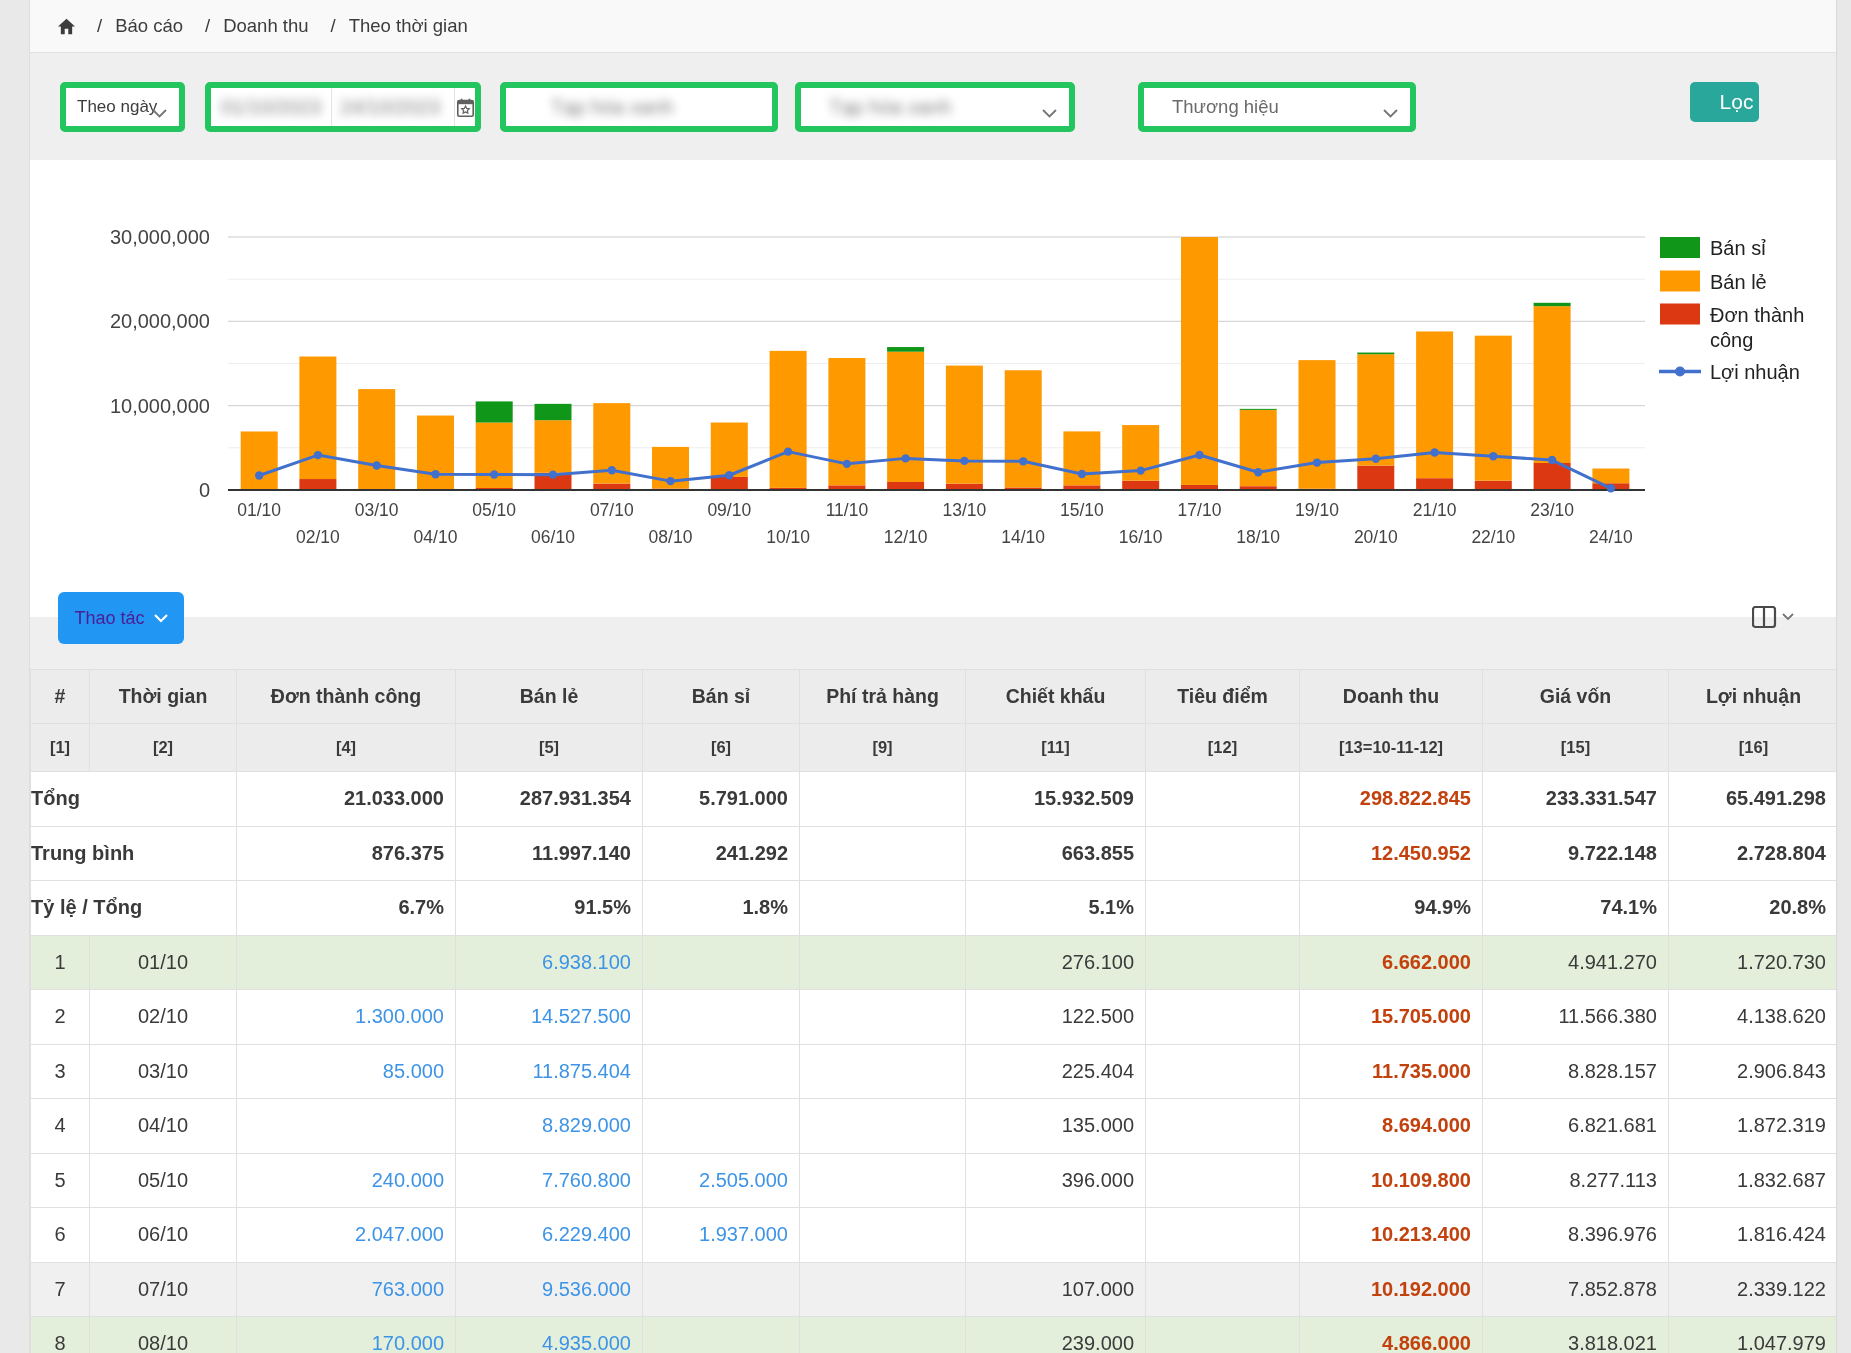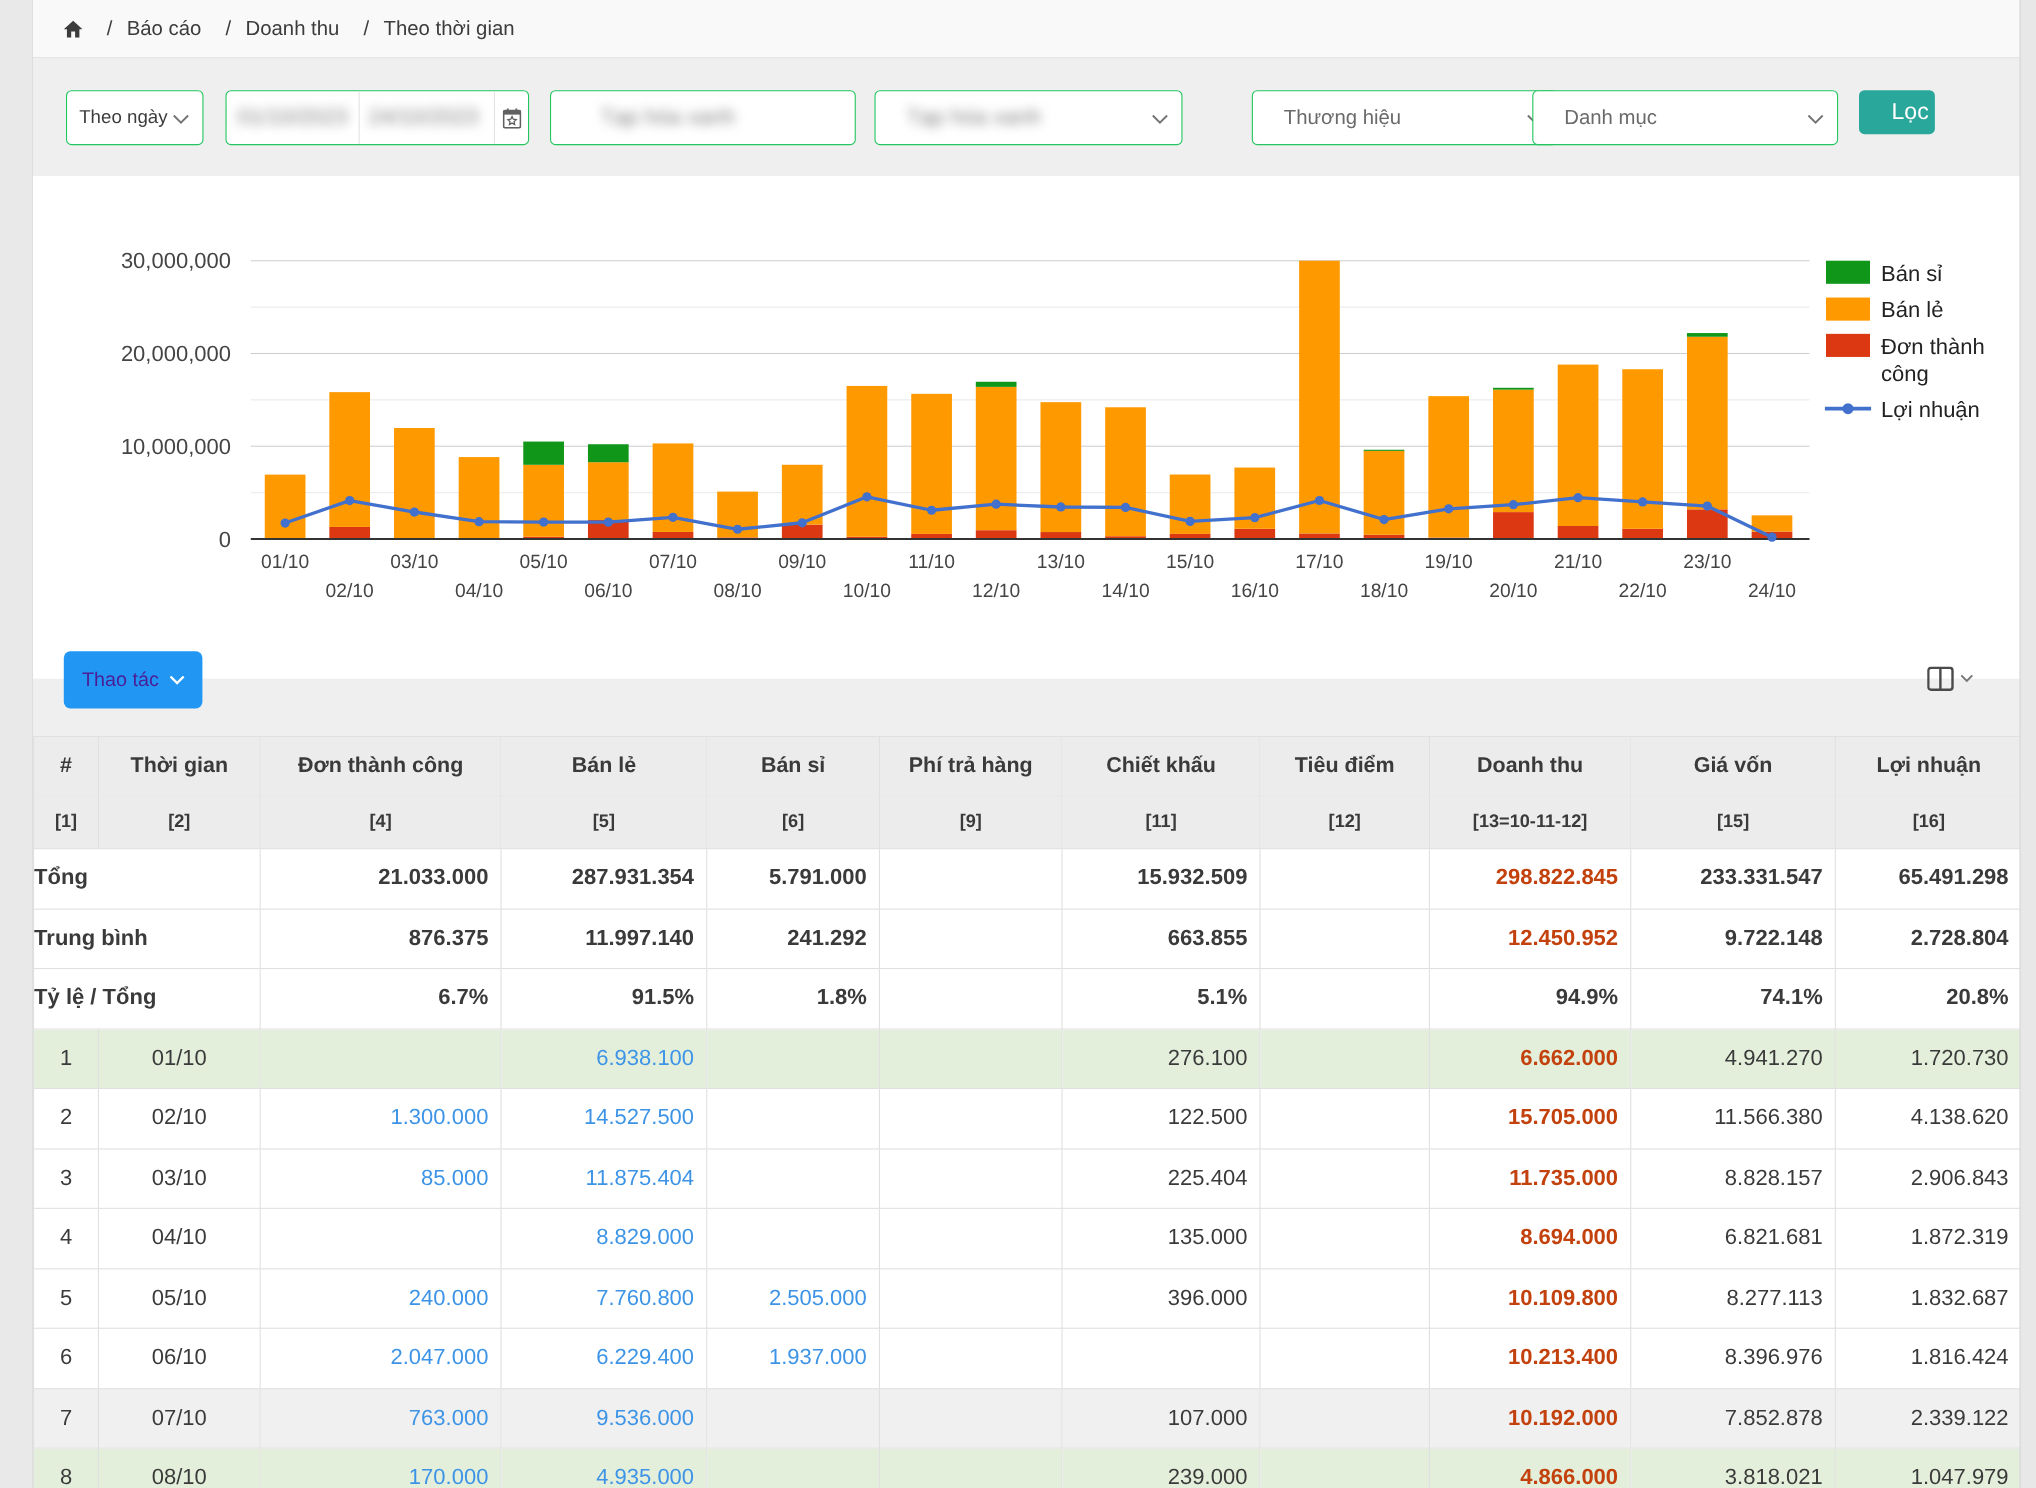--- a/index.html
+++ b/index.html
@@ -1,21 +1,21 @@
 <!DOCTYPE html>
 <html><head><meta charset="utf-8">
 <style>
 * { margin:0; padding:0; box-sizing:border-box; }
 html,body { width:1851px; height:1353px; overflow:hidden; font-family:"Liberation Sans", sans-serif; background:#efefef; }
 #page { position:relative; width:1851px; height:1353px; }
 #lstrip { position:absolute; left:0; top:0; width:30px; height:1353px; background:#e9e9e9; border-right:1px solid #dedede; }
 #crumb { position:absolute; left:30px; top:0; width:1821px; height:53px; background:#f9f9f9; border-bottom:1px solid #e2e2e2; display:flex; align-items:center; font-size:18.5px; color:#3c3c3c; }
 #crumb .sep { margin:0 13px 0 22px; color:#3c3c3c; }
 #filter { position:absolute; left:30px; top:54px; width:1821px; height:106px; background:#efefef; }
-.ctl { position:absolute; top:28px; height:50px; background:#fff; border:1px solid #22c55e; border-radius:5px; display:flex; align-items:center; font-size:18.5px; color:#3c3c3c; }
+.ctl { position:absolute; top:28px; height:50px; background:#fff; border:6px solid #22c55e; border-radius:5px; display:flex; align-items:center; font-size:18.5px; color:#3c3c3c; }
 .chev { position:absolute; right:12px; top:21px; }
 .blur { filter:blur(5px); color:#7f7f7f; }
 #btn-loc { position:absolute; left:1660px; top:28px; width:69px; height:40px; background:#2aa79b; border-radius:5px; color:#fff; font-size:21px; display:flex; align-items:center; justify-content:center;padding-left:24px; }
 #card { position:absolute; left:30px; top:160px; width:1821px; height:457px; background:#fff; }
 #btn-thao { position:absolute; left:58px; top:592px; width:126px; height:52px; background:#2196f3; border-radius:6px; color:#4c1d95; font-size:18px; display:flex; align-items:center; justify-content:center; gap:9px; }
 #colicon { position:absolute; left:1752px; top:606px; }
 table { position:absolute; left:30px; top:669px; width:1821px; border-collapse:collapse; table-layout:fixed; background:#fff; font-size:20px; color:#3a3a3a; }
 td,th { border:1px solid #e0e0e0; overflow:hidden; white-space:nowrap; }
 thead tr { background:#ececec; }
 thead .h1 th { height:54px; font-size:19.5px; font-weight:bold; text-align:center; }
@@ -75,26 +75,20 @@
         <span class="blur" style="margin-left:45px;font-size:20px;">Tạp hóa xanh</span>
       </div>
   <div class="ctl" style="left:765px;width:280px;">
         <span class="blur" style="margin-left:28px;font-size:20px;">Tạp hóa xanh</span>
     <svg class="chev" width="15" height="9" viewBox="0 0 15 9">
           <path d="M1 1 L7.5 7.5 L14 1" stroke="#757575" stroke-width="1.8" fill="none"></path>
         </svg>
       </div>
   <div class="ctl" style="left:1108px;width:278px;color:#6a6a6a;">
         <span style="margin-left:28px;">Thương hiệu</span>
-    <svg class="chev" width="15" height="9" viewBox="0 0 15 9">
-          <path d="M1 1 L7.5 7.5 L14 1" stroke="#757575" stroke-width="1.8" fill="none"></path>
-        </svg>
-      </div>
-  <div class="ctl" style="left:1363px;width:278px;color:#6a6a6a;">
-        <span style="margin-left:28px;">Danh mục</span>
     <svg class="chev" width="15" height="9" viewBox="0 0 15 9">
           <path d="M1 1 L7.5 7.5 L14 1" stroke="#757575" stroke-width="1.8" fill="none"></path>
         </svg>
       </div>
   <div id="btn-loc">Lọc</div>
 </div>
 <div id="card"><svg width="1821" height="405" viewBox="0 0 1821 405" font-family="Liberation Sans, sans-serif">
 <line x1="198" y1="119.2" x2="1615" y2="119.2" stroke="#ededed" stroke-width="1"></line>
 <line x1="198" y1="203.5" x2="1615" y2="203.5" stroke="#ededed" stroke-width="1"></line>
 <line x1="198" y1="287.8" x2="1615" y2="287.8" stroke="#ededed" stroke-width="1"></line>

